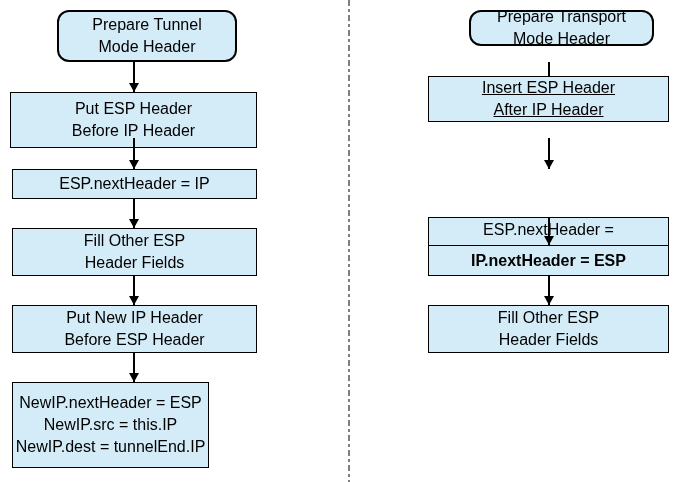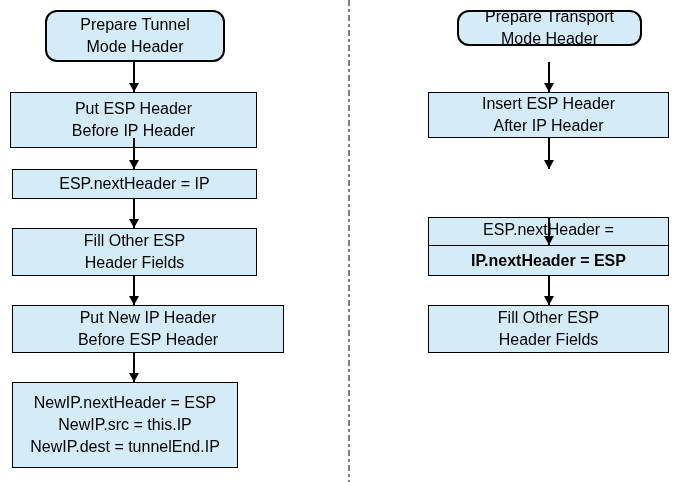--- a/index.html
+++ b/index.html
@@ -25,20 +25,21 @@
     white-space: pre-line;
     font-size: 16px;
     line-height: 22px;
     color: var(--text, #000000);
     background: var(--node-fill, #d3ecf8);
     border: 1.5px solid var(--node-border, #000000);
   }
   .node.rounded {
     border-width: 2px;
     border-radius: 12px;
+    margin-left: 12px;
   }
   .arrow {
     position: absolute;
     width: 2px;
     background: var(--arrow, #000000);
   }
   .arrow::after {
     content: "";
     position: absolute;
     bottom: 0;
@@ -82,37 +83,37 @@
 
   <div class="node" style="left:12px; top:169px; width:245px; height:30px;">ESP.nextHeader = IP</div>
 
   <div class="arrow" style="left:133px; top:199px; height:29px;"></div>
 
   <div class="node" style="left:12px; top:228px; width:245px; height:48px;">Fill Other ESP
 Header Fields</div>
 
   <div class="arrow" style="left:133px; top:276px; height:29px;"></div>
 
-  <div class="node" style="left:12px; top:305px; width:272px; height:48px;">Put New IP Header
+  <div class="node" style="left:12px; top:305px; width:245px; height:48px;">Put New IP Header
 Before ESP Header</div>
 
   <div class="arrow" style="left:133px; top:353px; height:29px;"></div>
 
-  <div class="node" style="left:12px; top:382px; width:226px; height:86px;text-align:center;">NewIP.nextHeader = ESP
+  <div class="node" style="left:12px; top:382px; width:197px; height:86px;text-align:center;">NewIP.nextHeader = ESP
 NewIP.src = this.IP
 NewIP.dest = tunnelEnd.IP</div>
 
   <div class="divider" style="left:348px; top:0px; height:482px;"></div>
 
   <div class="node rounded" style="left:457px; top:10px; width:185px; height:36px;">Prepare Transport
 Mode Header</div>
 
   <div class="arrow" style="left:548px; top:62px; height:30px;"></div>
 
-  <div class="node" style="left:428px; top:92px; width:241px; height:46px;">Insert ESP Header
+  <div class="node" style="left:428px; top:76px; width:241px; height:46px;text-decoration:underline;">Insert ESP Header
 After IP Header</div>
 
   <div class="arrow" style="left:548px; top:138px; height:31px;"></div>
 
   <div class="node" style="left:428px; top:169px; width:241px; height:48px;margin-top:48px;">ESP.nextHeader =
 IP.nextHeader</div>
 
   <div class="arrow" style="left:548px; top:217px; height:28px;"></div>
 
   <div class="node" style="left:428px; top:245px; width:241px; height:31px;font-weight:bold;">IP.nextHeader = ESP</div>

